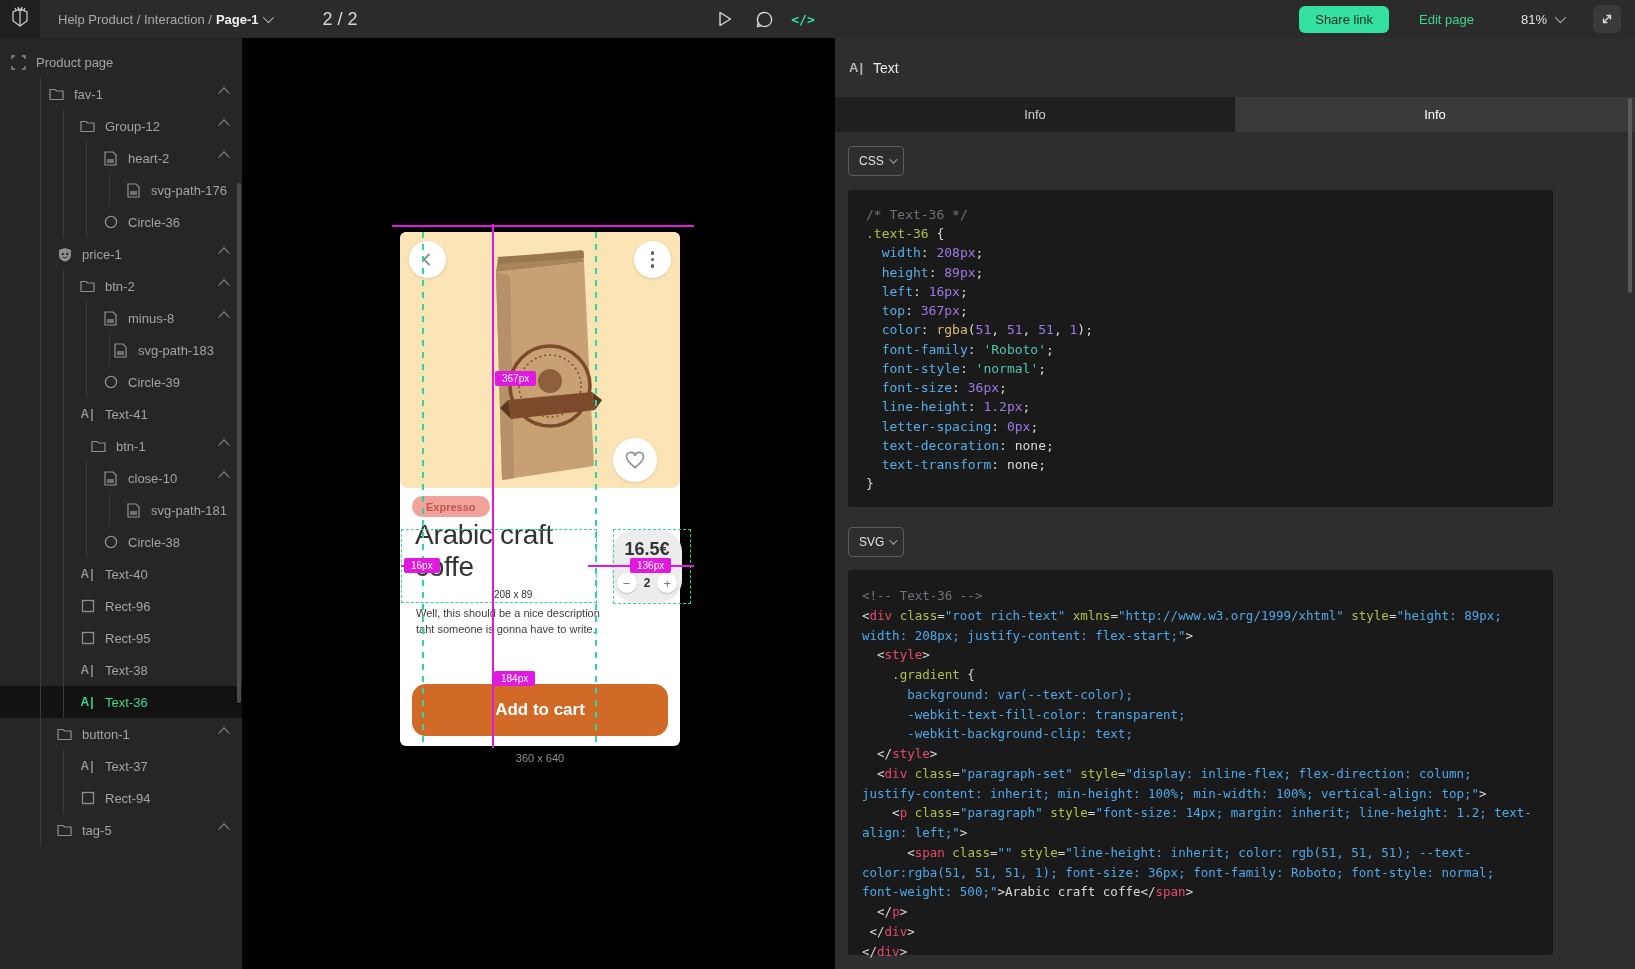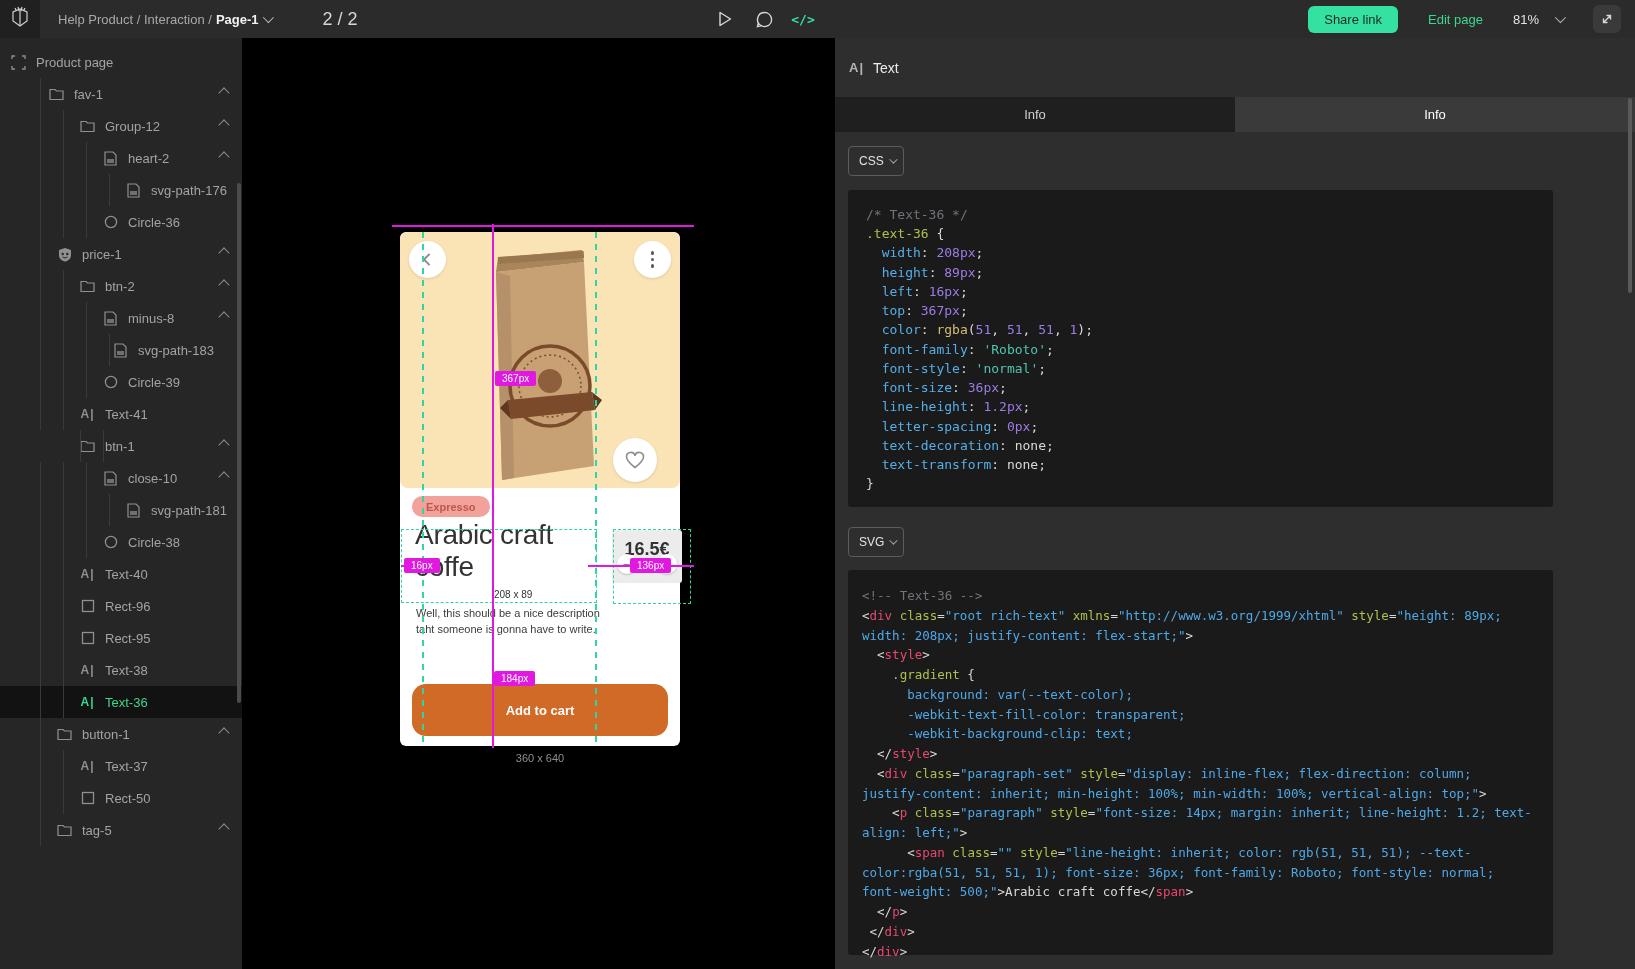--- a/index.html
+++ b/index.html
@@ -10,21 +10,21 @@
   #logo-tile { width:40px; height:38px; background:#202020; display:flex; align-items:center; justify-content:center; }
   #breadcrumb { margin-left:18px; font-size:13px; color:#a8a8a8; display:flex; align-items:center; gap:4px; }
   #breadcrumb .current { color:#f2f2f2; font-weight:bold; }
   #page-counter { margin-left:52px; font-size:18px; color:#d6d6d6; }
   .tb-icon { width:22px; height:22px; display:flex; align-items:center; justify-content:center; cursor:pointer; }
   #center-icons { position:absolute; left:714px; top:8px; display:flex; gap:17px; align-items:center; }
   #code-top-icon { color:#35E1A1; font-family:"DejaVu Sans Mono",monospace; font-size:13px; font-weight:bold; }
   #topbar-right { position:absolute; right:14px; top:0; height:38px; display:flex; align-items:center; gap:30px; }
   #share-btn { background:#35E1A1; color:#1c2b26; border:none; font-size:13px; font-weight:normal; padding:6px 16px; border-radius:6px; cursor:pointer; font-family:inherit; }
   #edit-link { color:#3ED68C; font-size:13px; cursor:pointer; }
-  #zoom-ctl { color:#e4e4e4; font-size:13px; display:flex; align-items:center; gap:16px; cursor:pointer; }
+  #zoom-ctl { color:#e4e4e4; font-size:13px; display:flex; align-items:center; gap:8px; cursor:pointer;margin-left:17px; }
   #fullscreen-btn { width:28px; height:28px; background:#3a3a3a; border-radius:6px; display:flex; align-items:center; justify-content:center; cursor:pointer; }
   .chev-down { width:8px; height:8px; border-right:1.5px solid #bbb; border-bottom:1.5px solid #bbb; transform:rotate(45deg) translateY(-2px); display:inline-block; }
 
   
   #sidebar { position:absolute; left:0; top:38px; width:242px; height:931px; background:#262626; z-index:20; padding-top:8px; overflow:hidden; }
   .tree-row { position:relative; height:32px; display:flex; align-items:center; font-size:13px; color:#a3a3a3; cursor:pointer; white-space:nowrap; }
   .tree-row.selected { background:#121212; color:#3ED68C; }
   .tree-row.selected .licon { filter:none; color:#3ED68C; }
   .licon { width:17px; height:17px; margin-right:9px; display:inline-flex; align-items:center; justify-content:center; flex:none; color:#909090; }
   .licon svg { display:block; }
@@ -39,27 +39,27 @@
   #peach { position:absolute; left:0; top:0; width:280px; height:256px; background:#FAE4B6; border-radius:8px; }
   .circle-btn { position:absolute; width:37px; height:37px; background:#fff; border-radius:50%; box-shadow:0 1px 3px rgba(0,0,0,.12); display:flex; align-items:center; justify-content:center; cursor:pointer; }
   #back-btn { left:9px; top:9px; }
   #dots-btn { left:234px; top:9px; }
   #heart-btn { left:213px; top:206px; width:44px; height:44px; }
   .back-chev { width:9px; height:9px; border-left:2px solid #8e8e8e; border-bottom:2px solid #8e8e8e; transform:rotate(45deg) translate(1px,-1px); }
   .dots { display:flex; flex-direction:column; gap:3px; }
   .dots i { width:3.5px; height:3.5px; background:#5a5a5a; border-radius:50%; }
   #tag-pill { position:absolute; left:12px; top:264px; height:21px; padding:0 14px; background:#F2A29B; border-radius:11px; font-size:11px; font-weight:bold; color:#BC574D; display:flex; align-items:center; }
   #prod-title { position:absolute; left:15px; top:287px; width:190px; font-size:28px; line-height:1.14; font-weight:500; color:#333; letter-spacing:-.3px; }
-  #price-box { position:absolute; left:212px; top:298px; width:70px; height:53px; background:#ECECEC; border-radius:3px; }
+  #price-box { position:absolute; left:212px; top:298px; width:70px; height:72px; background:#ECECEC; border-radius:22px; }
   #price-val { position:absolute; left:0; top:9px; width:100%; text-align:center; font-size:18px; font-weight:bold; color:#333; }
   #stepper { position:absolute; left:0; bottom:9px; width:100%; display:flex; align-items:center; justify-content:center; gap:7px; }
   .step-btn { width:20px; height:20px; background:#fff; border-radius:50%; box-shadow:0 1px 2px rgba(0,0,0,.2); display:flex; align-items:center; justify-content:center; font-size:13px; color:#7a7a7a; cursor:pointer; }
   #qty { font-size:12px; font-weight:bold; color:#333; }
   #prod-desc { position:absolute; left:16px; top:374px; font-size:11px; line-height:1.45; color:#3b3b3b; }
-  #add-cart { position:absolute; left:12px; top:452px; width:256px; height:52px; background:#D06A26; border:none; border-radius:14px; color:#fff; font-size:13px; font-weight:bold; cursor:pointer; font-family:inherit; }
+  #add-cart { position:absolute; left:12px; top:452px; width:256px; height:52px; background:#D06A26; border:none; border-radius:14px; color:#fff; font-size:17px; font-weight:bold; cursor:pointer; font-family:inherit; }
   
   .tealV { position:absolute; width:2px; background:repeating-linear-gradient(to bottom,#2FD6A3 0 6px,transparent 6px 12px); z-index:5; }
   .tealRect { position:absolute; border:1.6px dashed #2FD6A3; z-index:5; }
   .magV { position:absolute; width:2px; background:#E018E0; z-index:6; }
   .magH { position:absolute; height:2px; background:#E018E0; z-index:6; }
   .mag-label { position:absolute; background:#E018E0; color:#fff; font-size:10px; padding:2px 7px; border-radius:2px; z-index:7; }
   #sel-size { position:absolute; left:252px; top:551px; font-size:10px; color:#333; z-index:7; }
   #frame-size { position:absolute; left:158px; top:714px; width:280px; text-align:center; font-size:11px; color:#8f8f8f; }
 
   
@@ -261,21 +261,21 @@
         <span>Circle-39</span>
       </div>
       <div class="tree-row" style="padding-left: 79px;">
         <span class="guide" style="left: 40px;"></span>
         <span class="guide" style="left: 63px;"></span>
         <span class="licon">
           <span class="ticon">A|</span>
         </span>
         <span>Text-41</span>
       </div>
-      <div class="tree-row" style="padding-left: 39px; margin-left: 40px;">
+      <div class="tree-row" style="padding-left: 90px;">
         <span class="guide" style="left: 40px;"></span>
         <span class="guide" style="left: 63px;"></span>
         <span class="licon">
           <svg width="15" height="13" viewBox="0 0 15 13" fill="none" stroke="currentColor" stroke-width="1.2">
             <path d="M1 3.5 V11.5 H14 V3 H7.5 L6 1.5 H1 Z"></path>
           </svg>
         </span>
         <span>btn-1</span>
         <span class="tree-chev"></span>
       </div>
@@ -379,21 +379,21 @@
         <span>Text-37</span>
       </div>
       <div class="tree-row" style="padding-left: 79px;">
         <span class="guide" style="left: 40px;"></span>
         <span class="guide" style="left: 63px;"></span>
         <span class="licon">
           <svg width="14" height="14" viewBox="0 0 14 14" fill="none" stroke="currentColor" stroke-width="1.3">
             <rect x="1.5" y="1.5" width="11" height="11"></rect>
           </svg>
         </span>
-        <span>Rect-50</span>
+        <span>Rect-94</span>
       </div>
       <div class="tree-row" style="padding-left: 56px;">
         <span class="guide" style="left: 40px;"></span>
         <span class="licon">
           <svg width="15" height="13" viewBox="0 0 15 13" fill="none" stroke="currentColor" stroke-width="1.2">
             <path d="M1 3.5 V11.5 H14 V3 H7.5 L6 1.5 H1 Z"></path>
           </svg>
         </span>
         <span>tag-5</span>
         <span class="tree-chev"></span>

